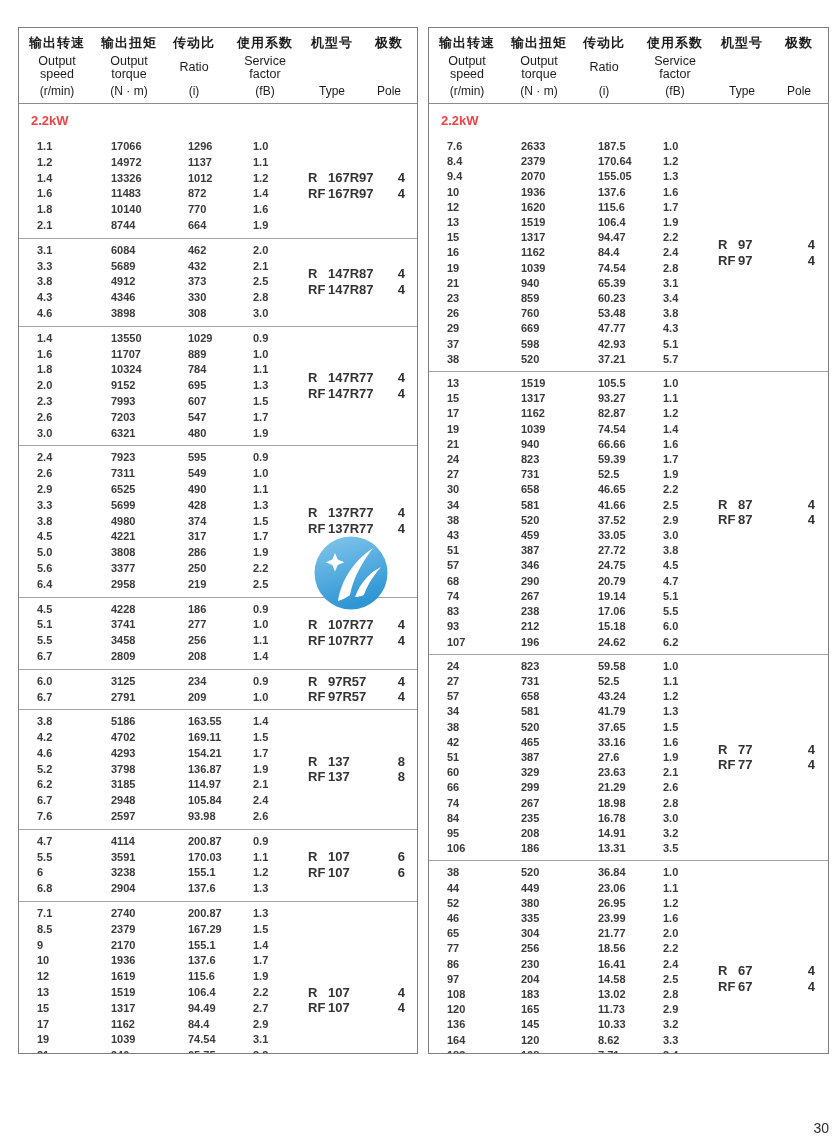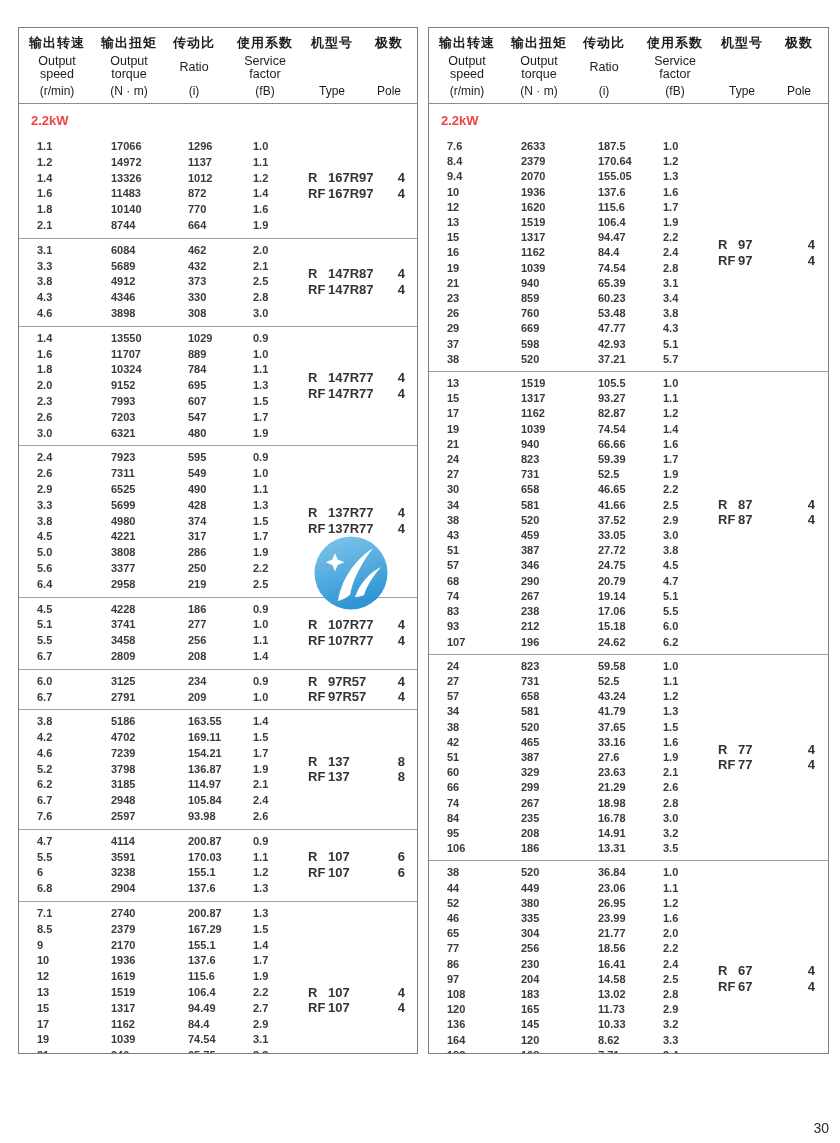--- a/index.html
+++ b/index.html
@@ -381,21 +381,21 @@
             <span>1.4</span>
           </div>
           <div class="r">
             <span>4.2</span>
             <span>4702</span>
             <span>169.11</span>
             <span>1.5</span>
           </div>
           <div class="r">
             <span>4.6</span>
-            <span>7239</span>
+            <span>4293</span>
             <span>154.21</span>
             <span>1.7</span>
           </div>
           <div class="r">
             <span>5.2</span>
             <span>3798</span>
             <span>136.87</span>
             <span>1.9</span>
           </div>
           <div class="r">

